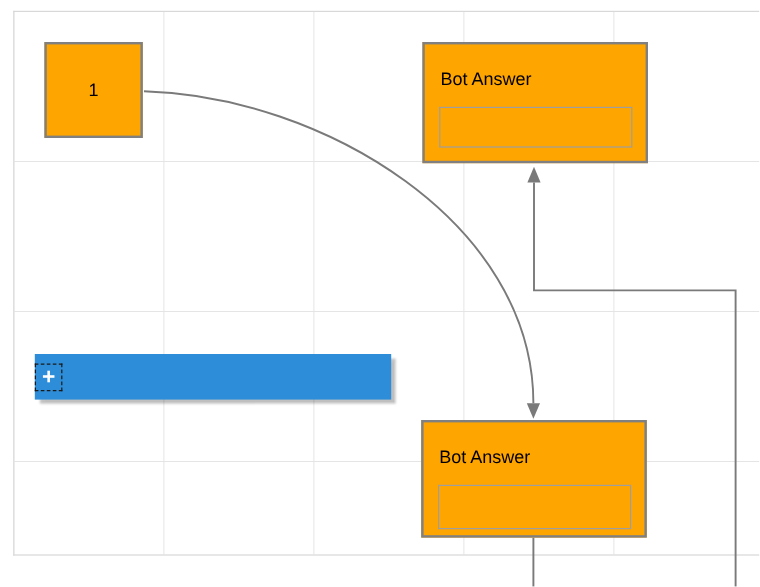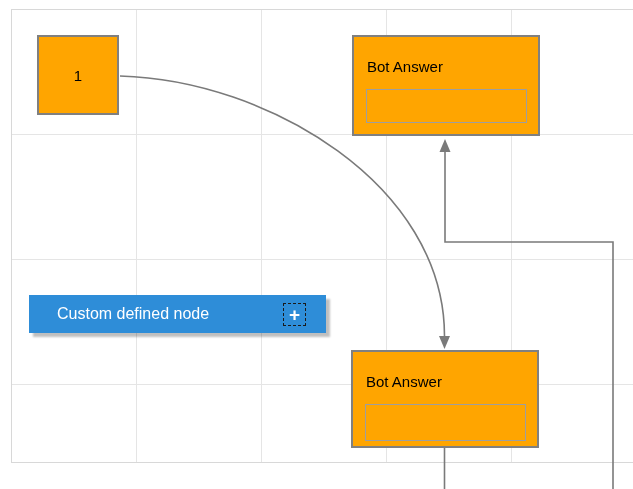--- a/index.html
+++ b/index.html
@@ -84,19 +84,18 @@
     <div class="title">Bot Answer</div>
     <div class="answer-box"></div>
   </div>
 
   <div class="node node-bot bottom">
     <div class="title">Bot Answer</div>
     <div class="answer-box"></div>
   </div>
 
   <div class="custom-bar">
-    <span class="bar-label">Custom defined node</span>
     <span class="add-btn">
       <span>+</span>
     </span>
   </div>
 
 </div>
 
 </body></html>

